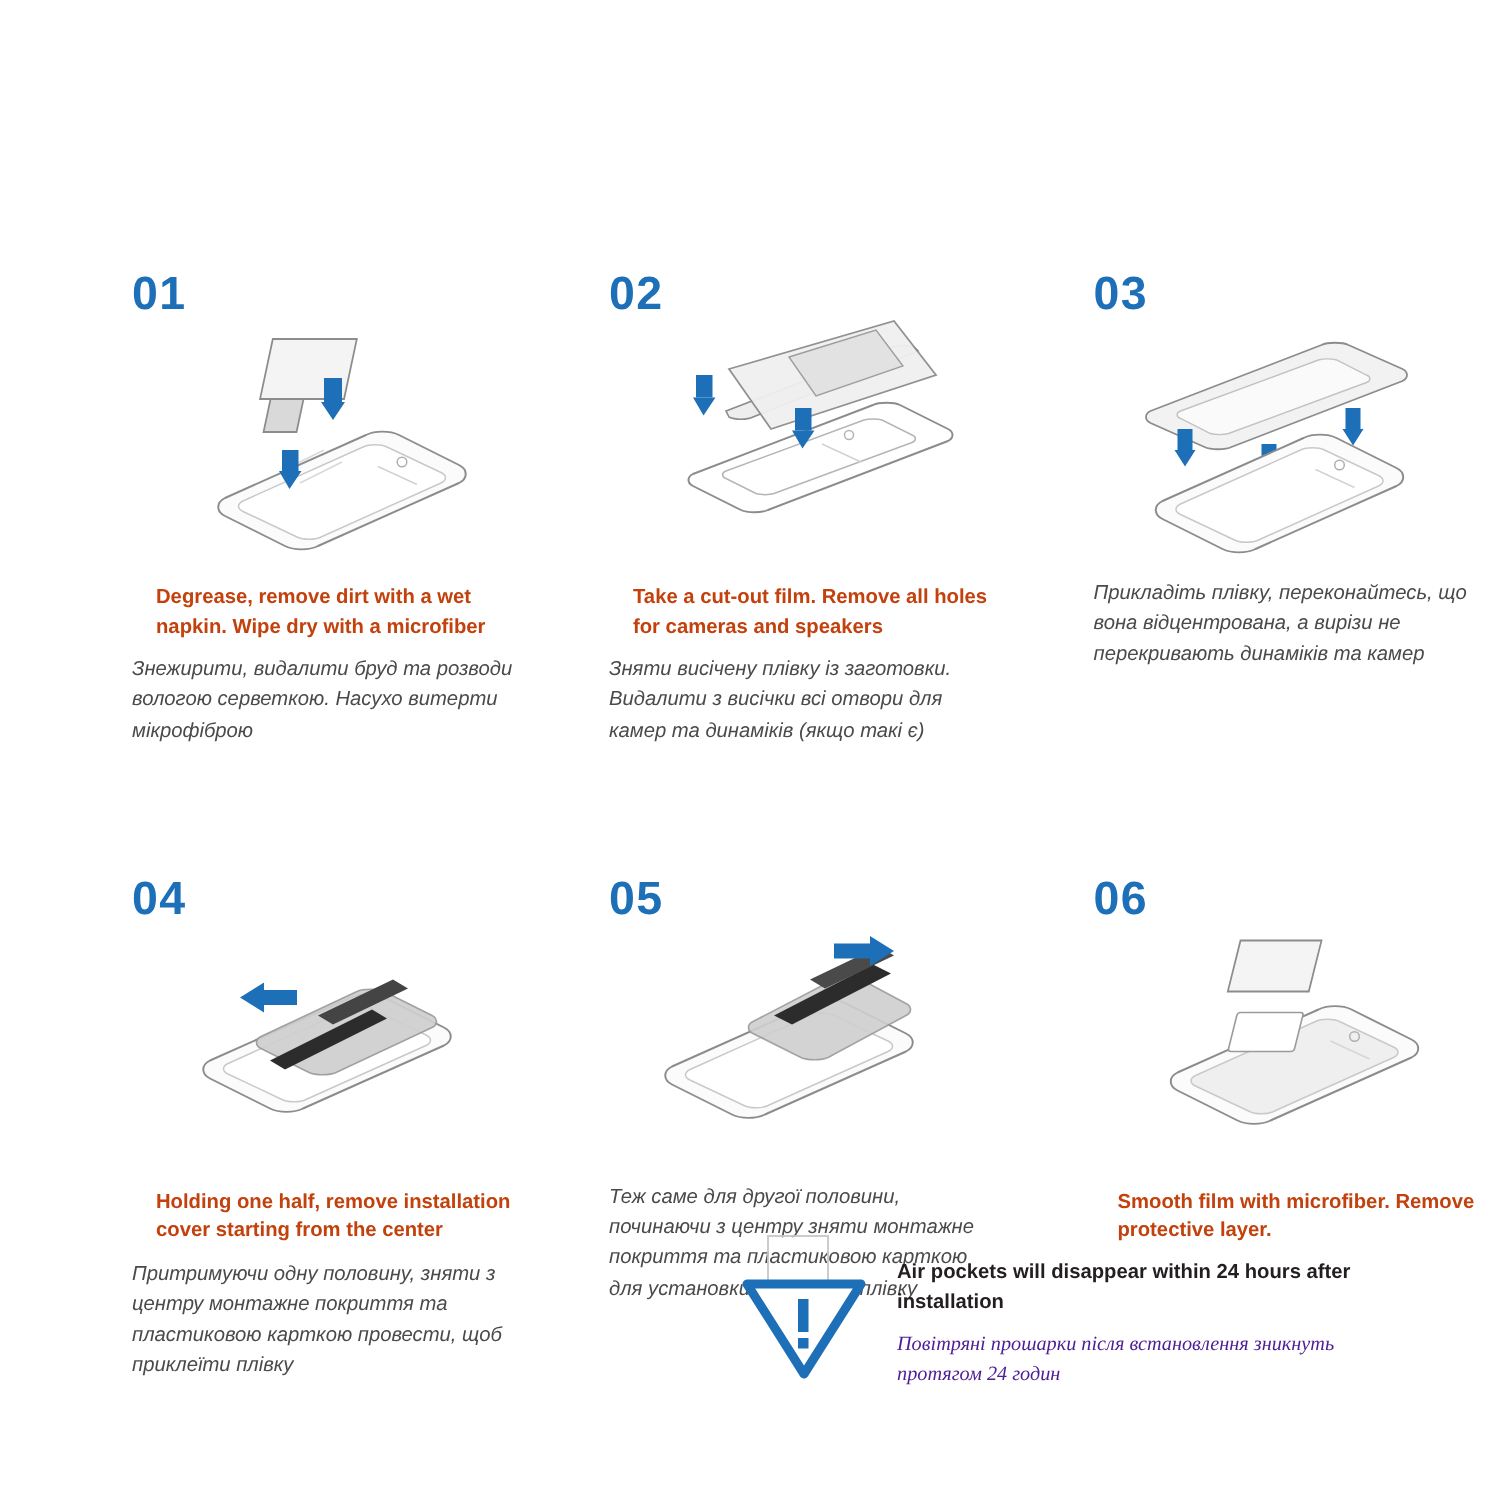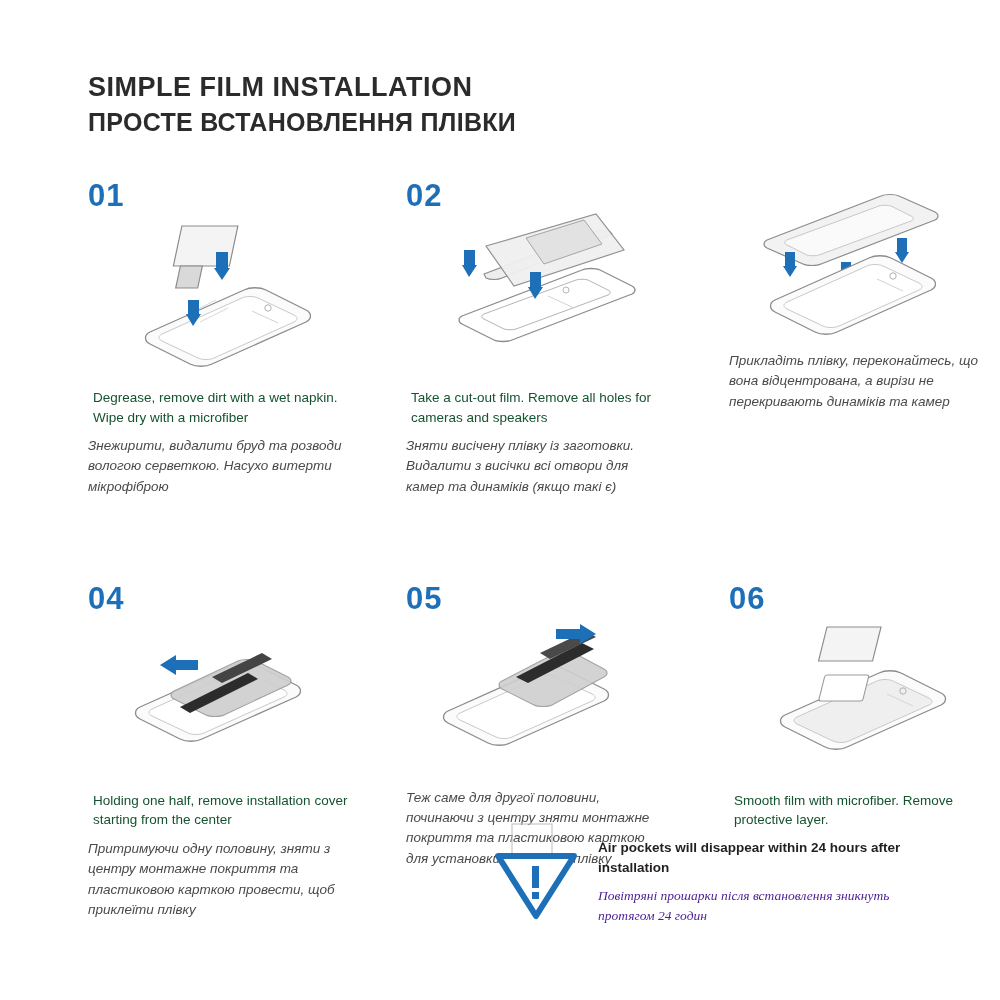--- a/index.html
+++ b/index.html
@@ -72,24 +72,24 @@
     height: 34px;
   }
   .art {
     position: relative;
     width: 265px;
     height: 160px;
     margin-top: 2px;
   }
   .txt-en {
     font-size: 13.5px;
-    font-weight: normal;
-    color: #14532d;
+    font-weight: bold;
+    color: #c2410c;
     line-height: 1.45;
-    margin: 12px 0 0 5px;
+    margin: 12px 0 0 16px;
     max-width: 255px;
   }
   .txt-uk {
     font-size: 13.5px;
     font-style: italic;
     color: #4a4a4a;
     line-height: 1.5;
     margin: 9px 0 0 0;
     max-width: 255px;
   }
@@ -128,24 +128,20 @@
     color: #4c1d95;
     font-family: Liberation Serif, serif;
   }
   svg { display: block; overflow: visible; }
 </style>
 </head>
 <body>
 
 <div class="page">
 
-  <div class="header">
-    <h1 class="title-en">SIMPLE FILM INSTALLATION</h1>
-    <h2 class="title-uk">ПРОСТЕ ВСТАНОВЛЕННЯ ПЛІВКИ</h2>
-  </div>
 
   <div class="grid">
 
     <div class="step">
       <p class="step-num">01</p>
       <div class="art">
         <svg width="265" height="160" viewBox="0 0 265 160">
 
           <rect x="96" y="10" width="56" height="40" fill="#f4f4f4" stroke="#8c8c8c" stroke-width="1.2" transform="skewX(-12)"></rect>
 
@@ -205,20 +201,21 @@
             <rect x="124" y="56" width="11" height="15"></rect>
             <polygon points="122,71 137,71 129,83"></polygon>
           </g>
         </svg>
       </div>
       <p class="txt-en">Take a cut-out film. Remove all holes for cameras and speakers</p>
       <p class="txt-uk">Зняти висічену плівку із заготовки. Видалити з висічки всі отвори для камер та динаміків (якщо такі є)</p>
     </div>
 
     <div class="step">
+      <p class="step-num">03</p>
       <div class="art">
         <svg width="265" height="160" viewBox="0 0 265 160">
 
           <path d="M38,58 L152,14 C156,12 166,12 170,14 L206,30 C210,32 210,36 206,38 L92,82 C88,84 78,84 74,82 L38,66 C34,64 34,60 38,58 Z" fill="#f2f2f2" stroke="#8c8c8c" stroke-width="1.2"></path>
           <path d="M58,58 L150,24 C153,23 159,23 162,24 L182,34 C185,35 185,38 182,39 L90,73 C87,74 81,74 78,73 L58,63 C55,62 55,59 58,58 Z" fill="#fafafa" stroke="#c2c2c2" stroke-width="0.9"></path>
 
           <g fill="#1d6fb8">
             <rect x="56" y="70" width="10" height="14"></rect>
             <polygon points="54,84 68,84 61,95"></polygon>
             <rect x="112" y="80" width="10" height="14"></rect>

